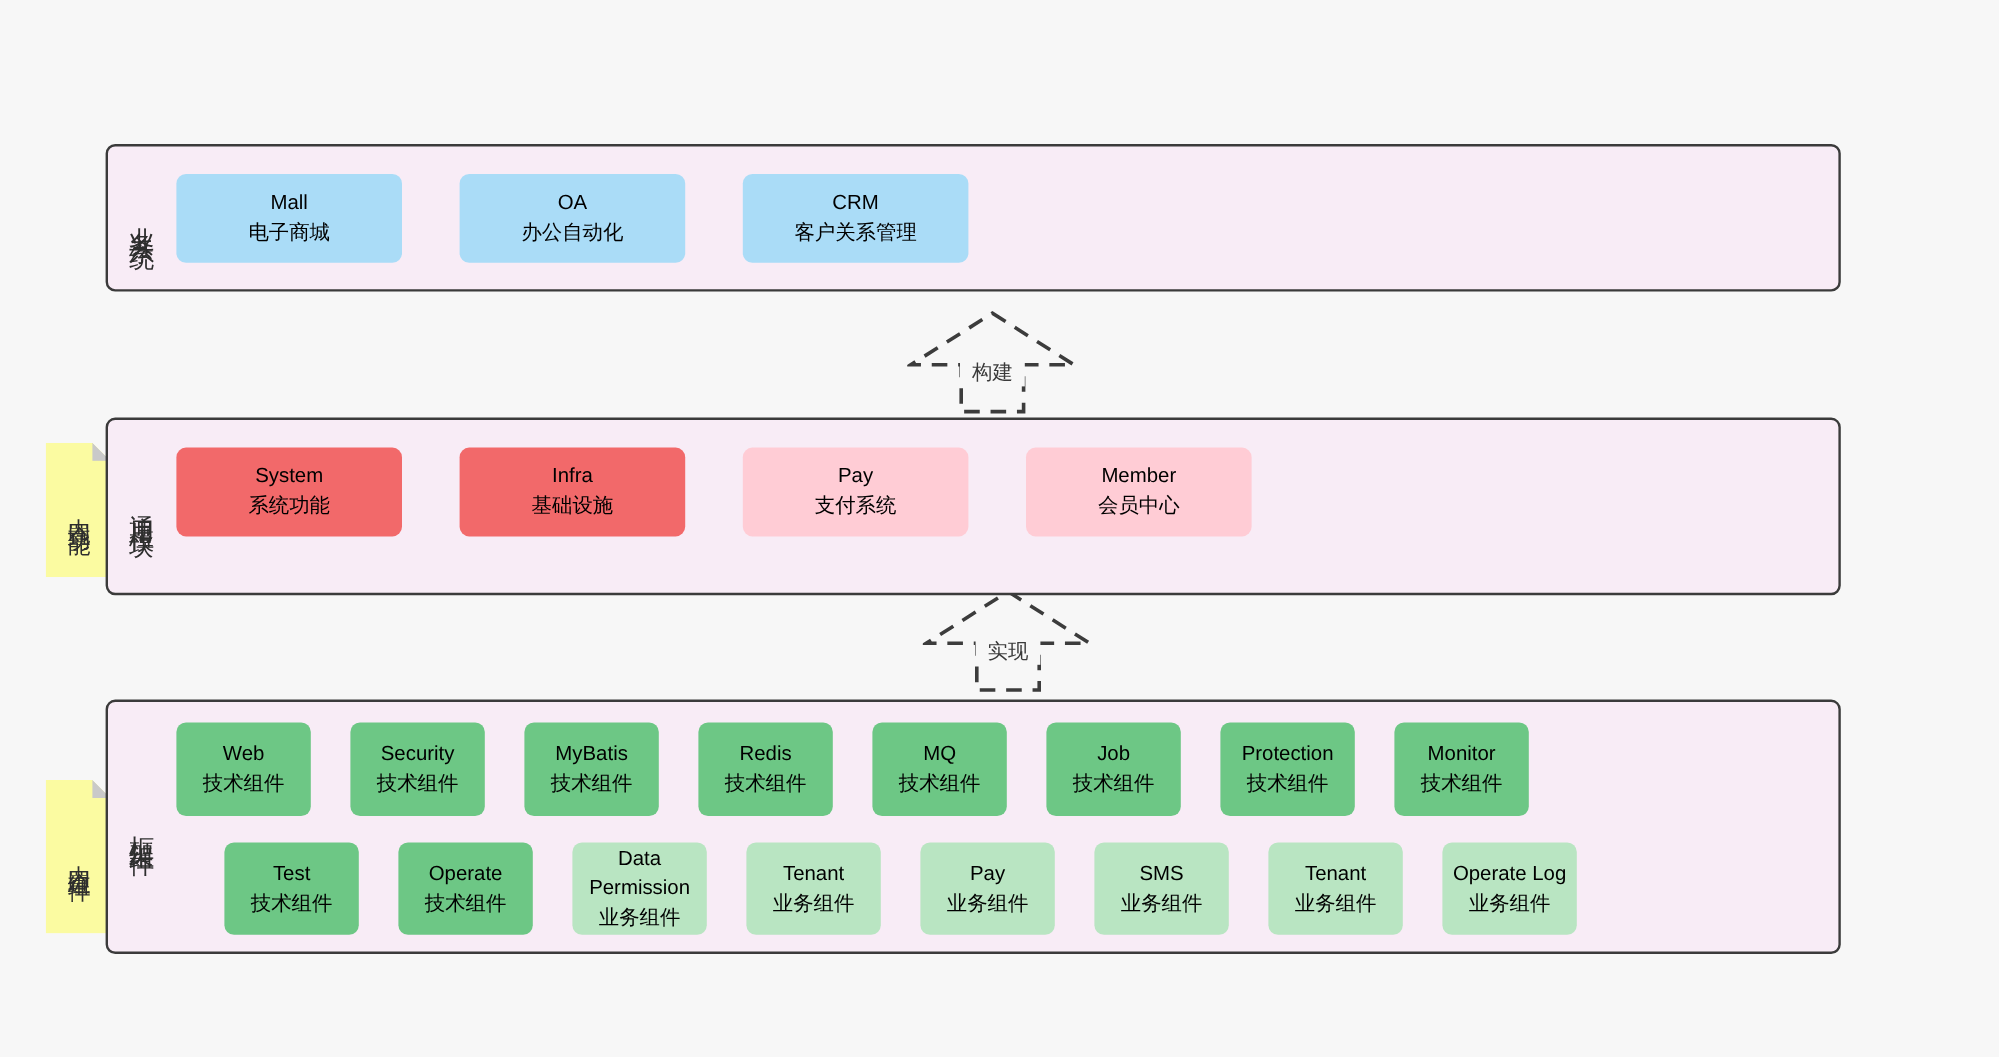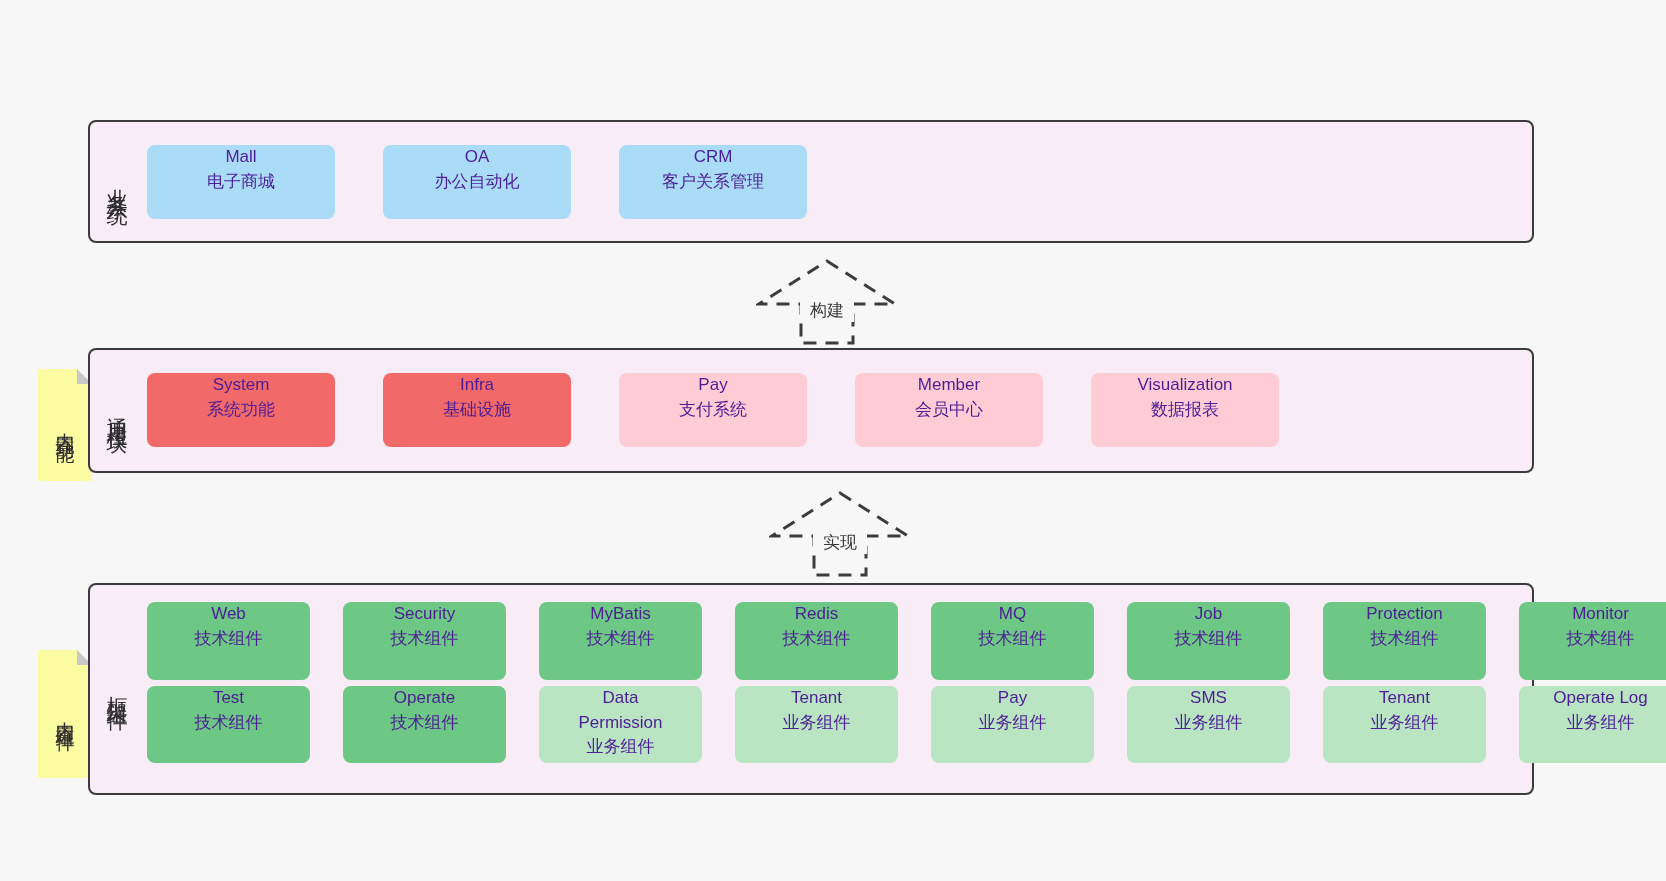--- a/index.html
+++ b/index.html
@@ -18,21 +18,21 @@
   .band{
     position:absolute;
     left:88px;width:1446px;
     background:#f8ecf6;
     border:2px solid #3b3b3b;
     border-radius:8px;
     box-sizing:border-box;
     z-index:2;
   }
   .band-business{top:120px;height:123px;}
-  .band-modules{top:348px;height:125px;}
+  .band-modules{top:348px;height:148px;}
   .band-framework{top:583px;height:212px;}
   .v-label{
     position:absolute;
     left:13px;top:50%;
     transform:translateY(-50%);
     writing-mode:vertical-rl;
     text-orientation:upright;
     font-size:21px;
     letter-spacing:5px;
     color:#2e2e2e;
@@ -40,36 +40,37 @@
   }
   .row{
     position:absolute;
     left:57px;
     display:flex;
     gap:48px;
   }
   .row-lg{top:23px;}
   .row-sm{gap:33px;}
   .row-sm1{top:17px;}
-  .row-sm2{top:101px;}
+  .row-sm2{top:117px;margin-left:40px;}
   
   .box{
     border-radius:8px;
     display:flex;
     flex-direction:column;
     align-items:center;
+    justify-content:center;
     text-align:center;
     font-size:17px;
     line-height:1.45;
-    color:#4c1d95;
+    color:#000000;
     box-sizing:border-box;
     flex:none;
   }
   .box-lg{width:188px;height:74px;}
-  .box-sm{width:163px;height:78px;}
+  .box-sm{width:112px;height:78px;}
   .row-sm2 .box-sm{height:77px;}
   .box-sm .box-title{max-width:112px;}
   .blue{background:#aadcf7;}
   .red{background:#f2696a;}
   .pink{background:#ffccd5;}
   .green-dark{background:#6dc785;}
   .green-light{background:#b9e5c2;}
   
   .sticky{
     position:absolute;
@@ -169,24 +170,20 @@
         <span class="box-sub">基础设施</span>
       </div>
       <div class="box box-lg pink">
         <span class="box-title">Pay</span>
         <span class="box-sub">支付系统</span>
       </div>
       <div class="box box-lg pink">
         <span class="box-title">Member</span>
         <span class="box-sub">会员中心</span>
       </div>
-      <div class="box box-lg pink">
-        <span class="box-title">Visualization</span>
-        <span class="box-sub">数据报表</span>
-      </div>
     </div>
   </section>
 
   <section class="band band-framework">
     <span class="v-label">框架组件</span>
     <div class="row row-sm row-sm1">
       <div class="box box-sm green-dark">
         <span class="box-title">Web</span>
         <span class="box-sub">技术组件</span>
       </div>

